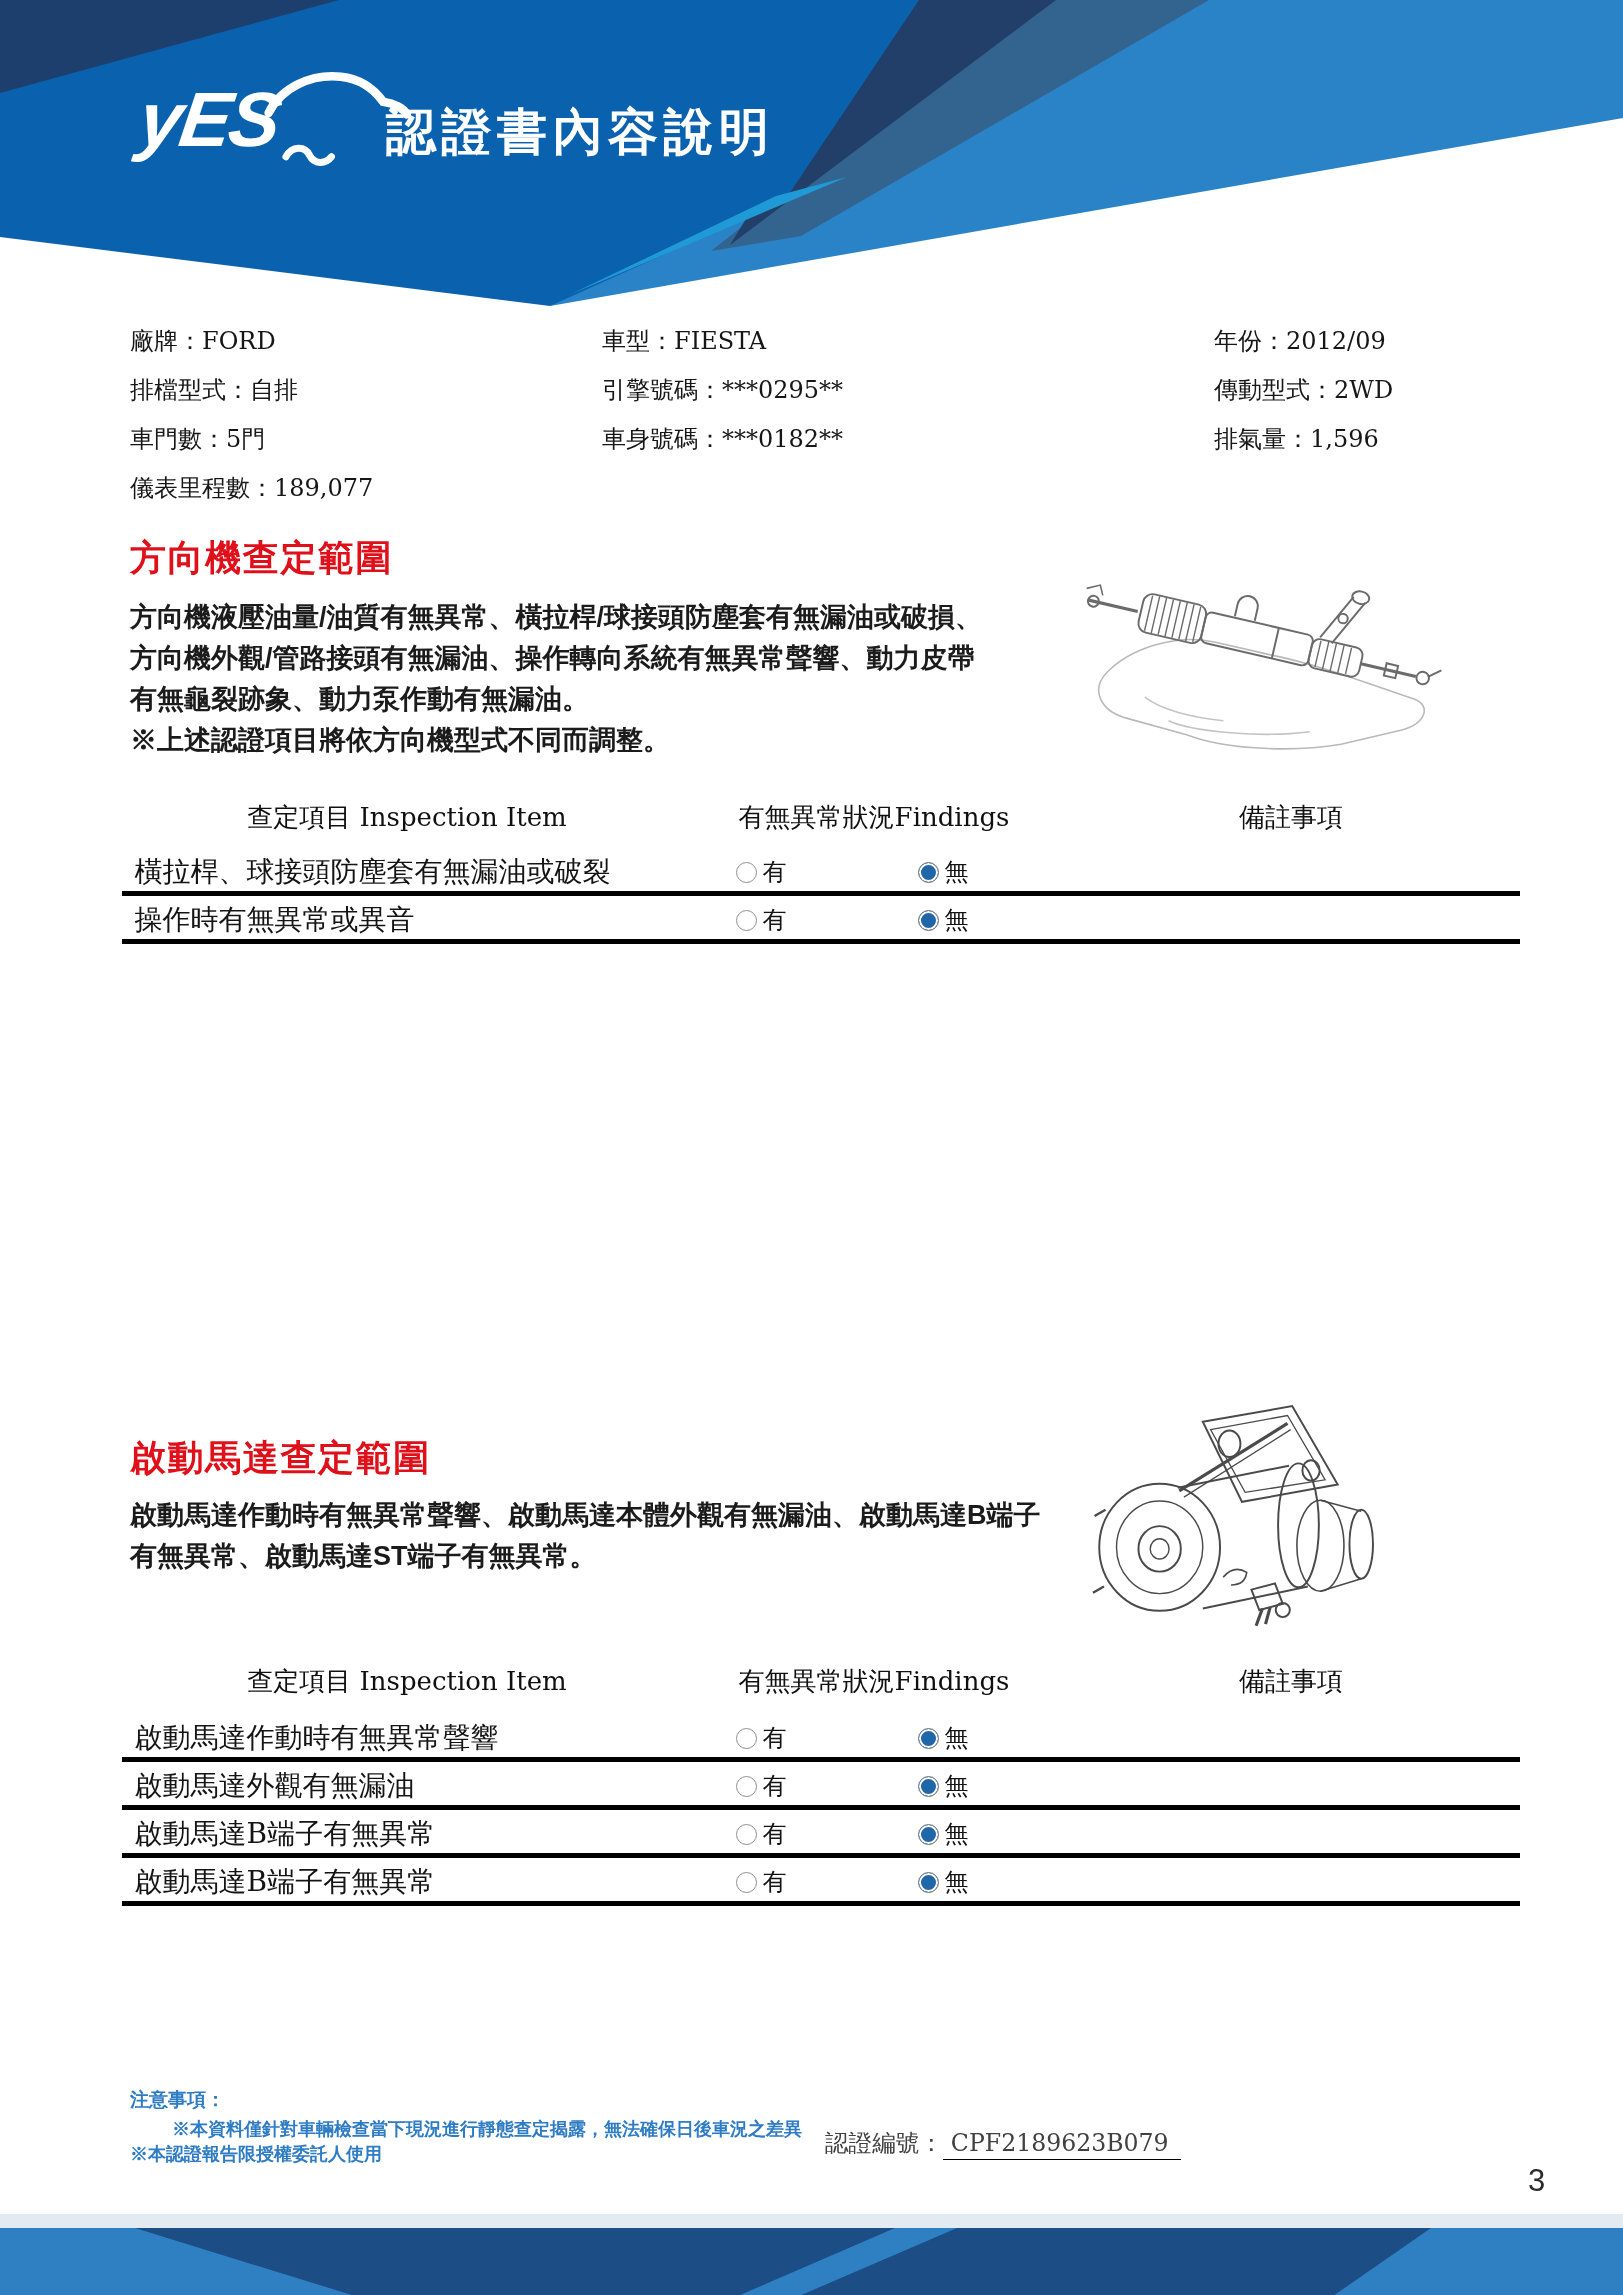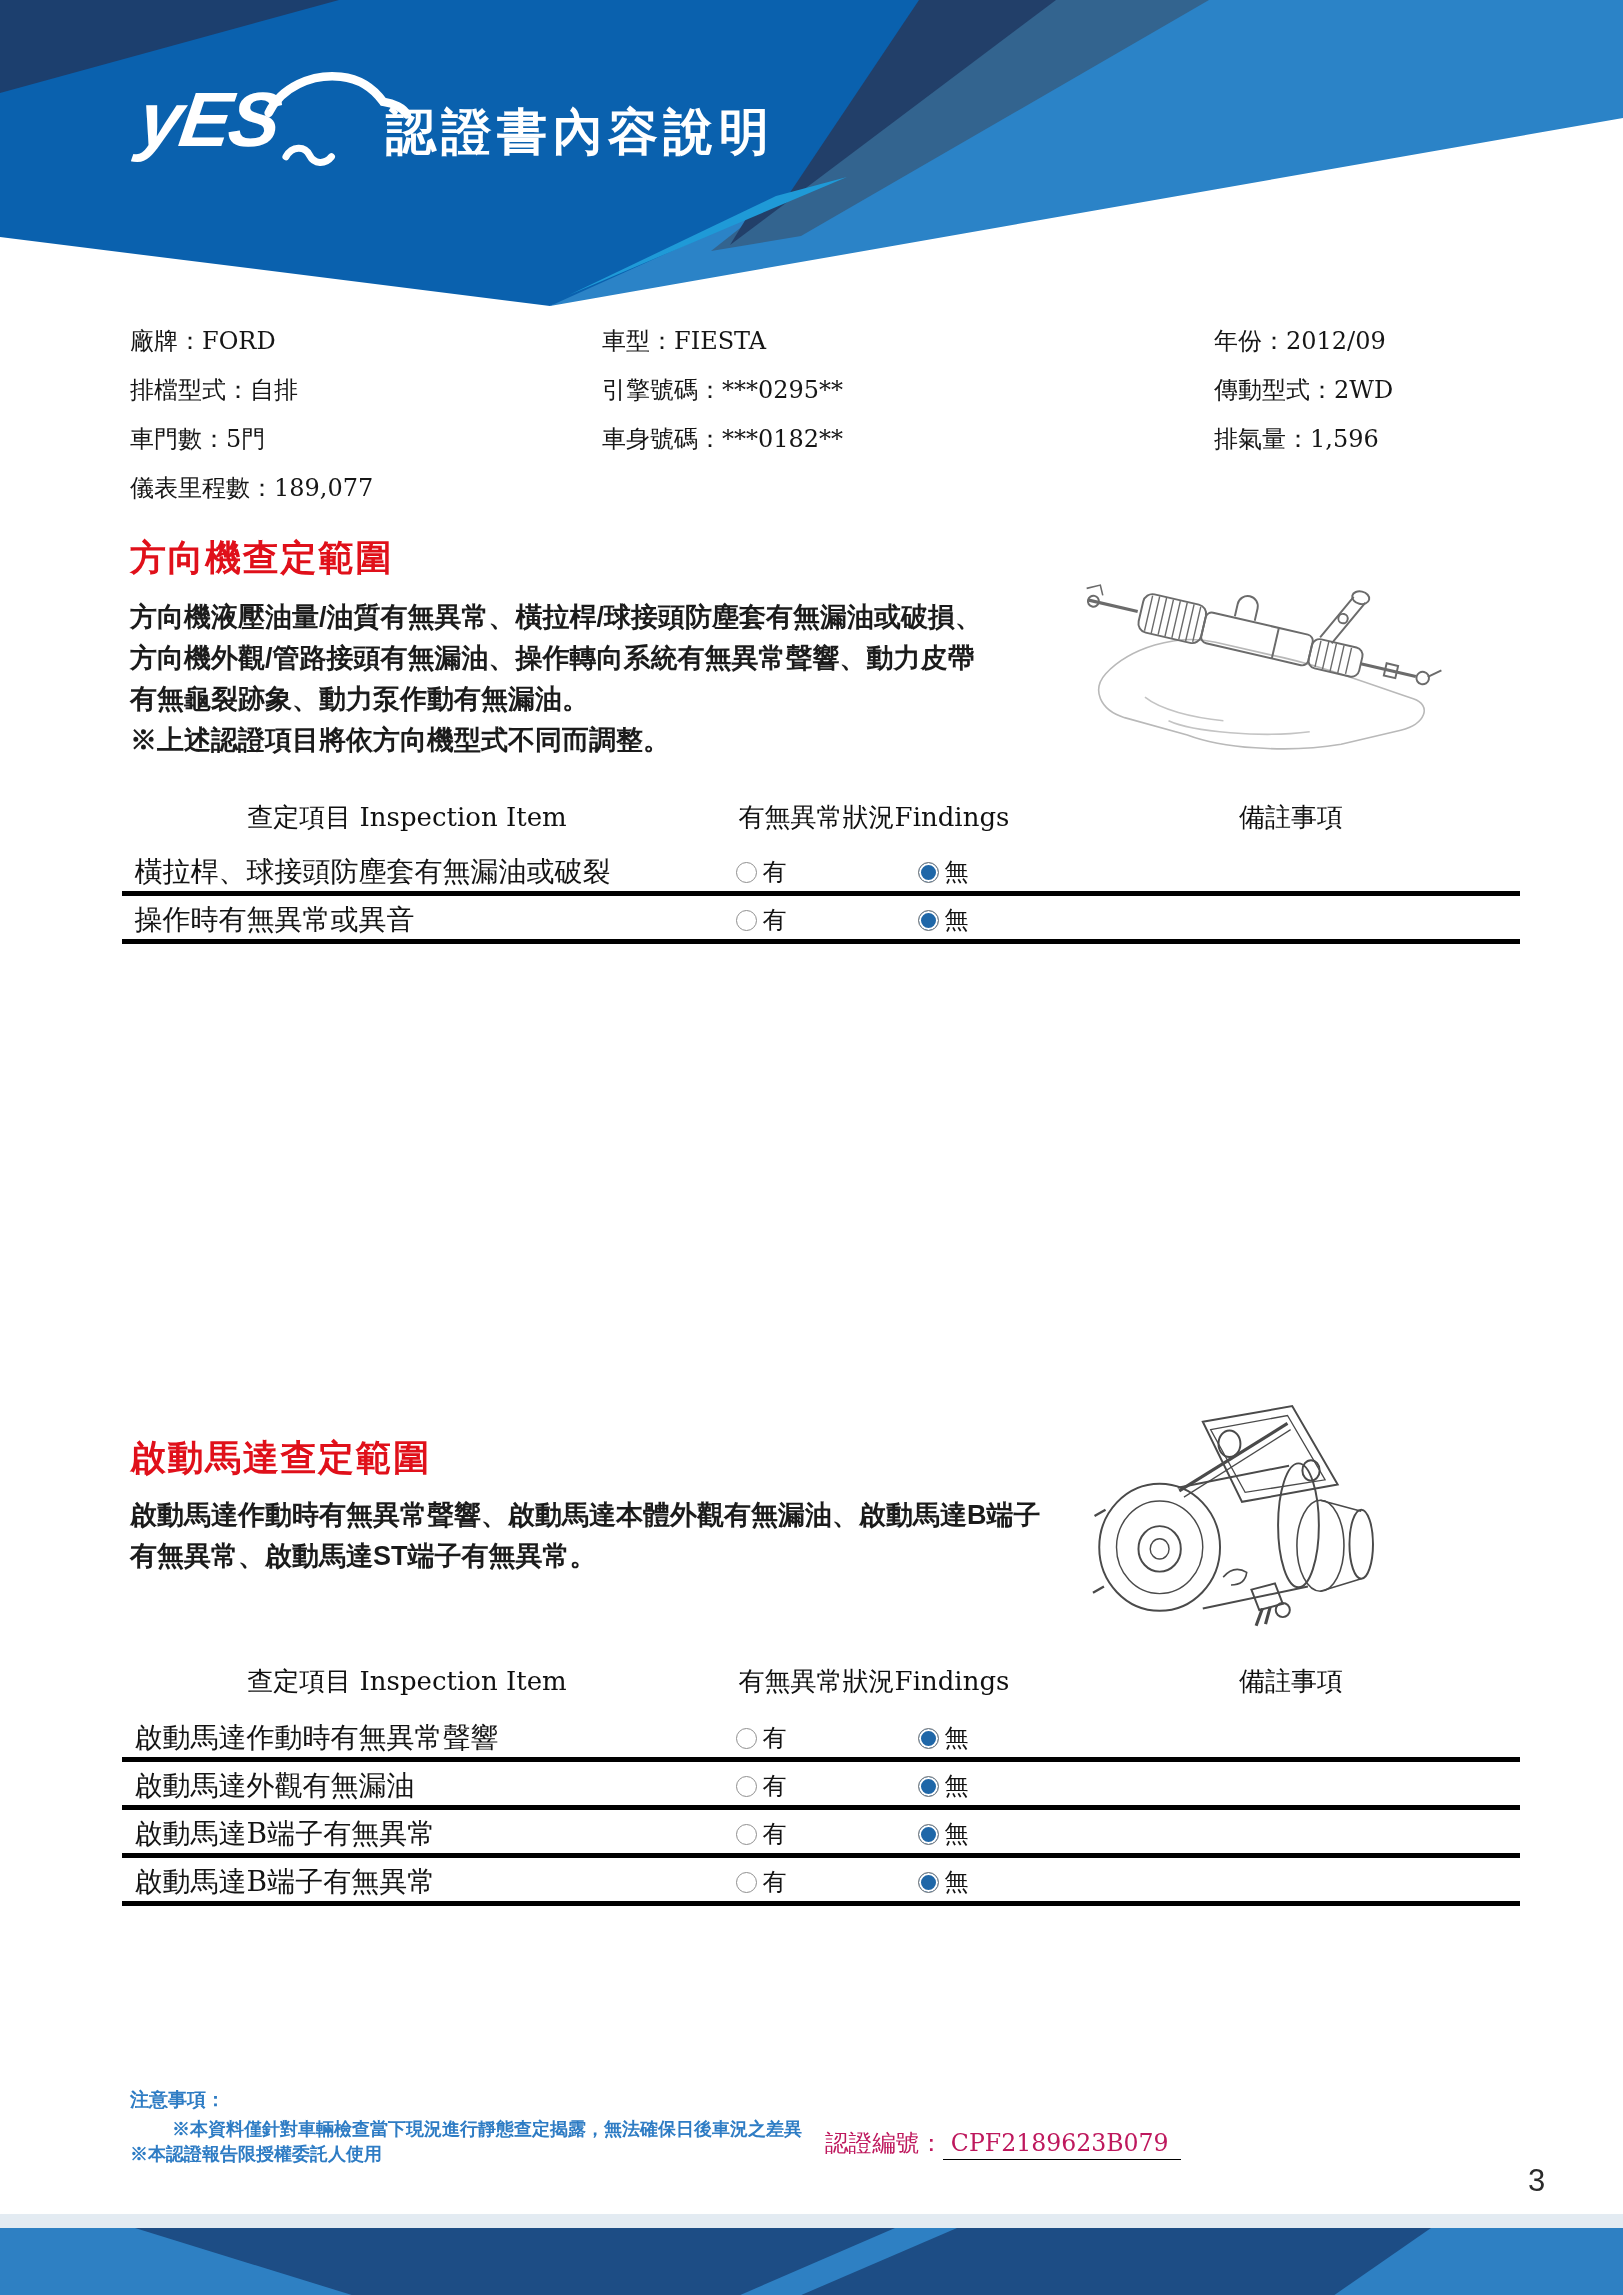--- a/index.html
+++ b/index.html
@@ -73,21 +73,21 @@
   }
 
   
   .illus { pointer-events:none; }
 
   
   .notice-title { left:130px; top:2087px; color:#2e7cc4; font-size:19px; font-weight:bold; white-space:nowrap; }
   .notice-line  { color:#2e7cc4; font-size:18px; font-weight:bold; white-space:nowrap; }
   .nl-1 { left:130px; top:2117px;margin-left:42px; }
   .nl-2 { left:130px; top:2142px; }
-  .cert { left:825px; top:2127px; font-family:"DejaVu Serif","Liberation Serif",serif; font-size:23.6px; color:#be185d; white-space:nowrap; }
+  .cert { left:825px; top:2127px; font-family:"DejaVu Serif","Liberation Serif",serif; font-size:23.6px; color:#404040; white-space:nowrap; }
   .cert .cert-no { border-bottom:1.6px solid #000; padding:0 12.6px 1.6px 7.9px; }
   .page-no { left:1528px; top:2163px; font-size:31px; color:#2b2b2b; }
 
   .prebar { left:0; top:2214px; width:1623px; height:14px; background:#e3ebf2; }
   .botbar { left:0; top:2228px; width:1623px; height:68px; background:#1d4d85; }
   .botbar .bb-shape { position:absolute; left:0; top:0; width:1623px; height:68px; }
   .bb-left  { background:#2e80c3; clip-path:polygon(0 0,135px 0,355px 68px,0 68px); }
   .bb-mid   { background:#2e80c3; clip-path:polygon(738px 68px,895px 0,957px 0,799px 68px); }
   .bb-right { background:#2e80c3; clip-path:polygon(1431px 0,1623px 0,1623px 68px,1333px 68px); }
 </style>

